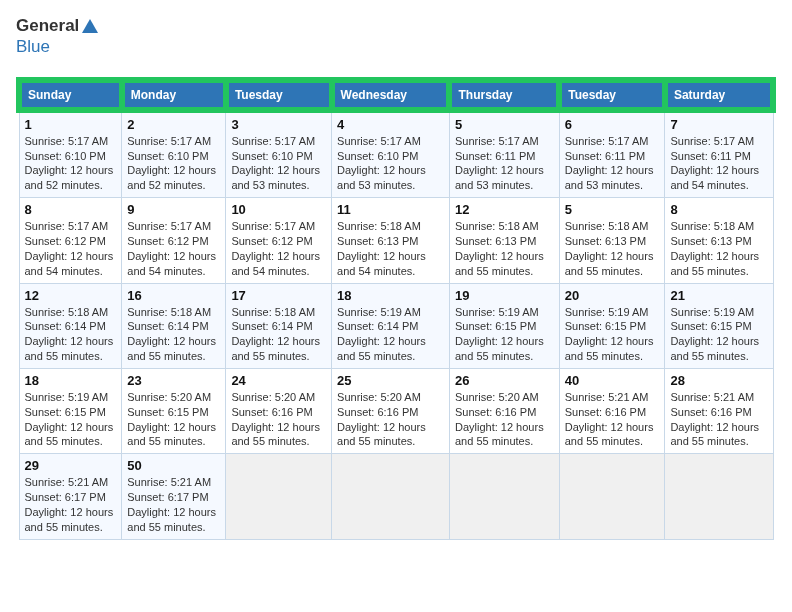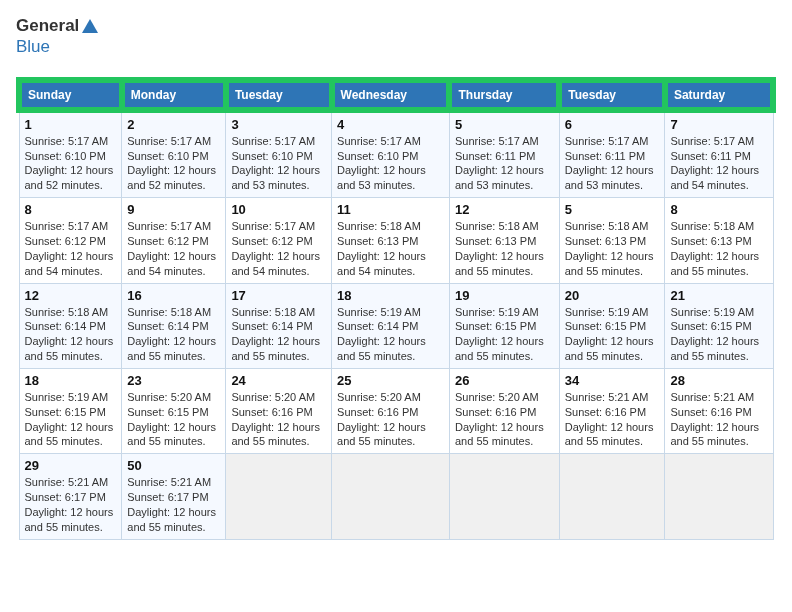--- a/index.html
+++ b/index.html
@@ -261,21 +261,21 @@
           Sunrise: 5:20 AM<br>Sunset: 6:16 PM<br>Daylight: 12 hours and 55 minutes.
         </div>
       </td>
         <td>
         <span class="day-number">26</span>
         <div class="day-info">
           Sunrise: 5:20 AM<br>Sunset: 6:16 PM<br>Daylight: 12 hours and 55 minutes.
         </div>
       </td>
         <td>
-        <span class="day-number">34</span>
+        <span class="day-number">40</span>
         <div class="day-info">
           Sunrise: 5:21 AM<br>Sunset: 6:16 PM<br>Daylight: 12 hours and 55 minutes.
         </div>
       </td>
         <td>
         <span class="day-number">28</span>
         <div class="day-info">
           Sunrise: 5:21 AM<br>Sunset: 6:16 PM<br>Daylight: 12 hours and 55 minutes.
         </div>
       </td>

